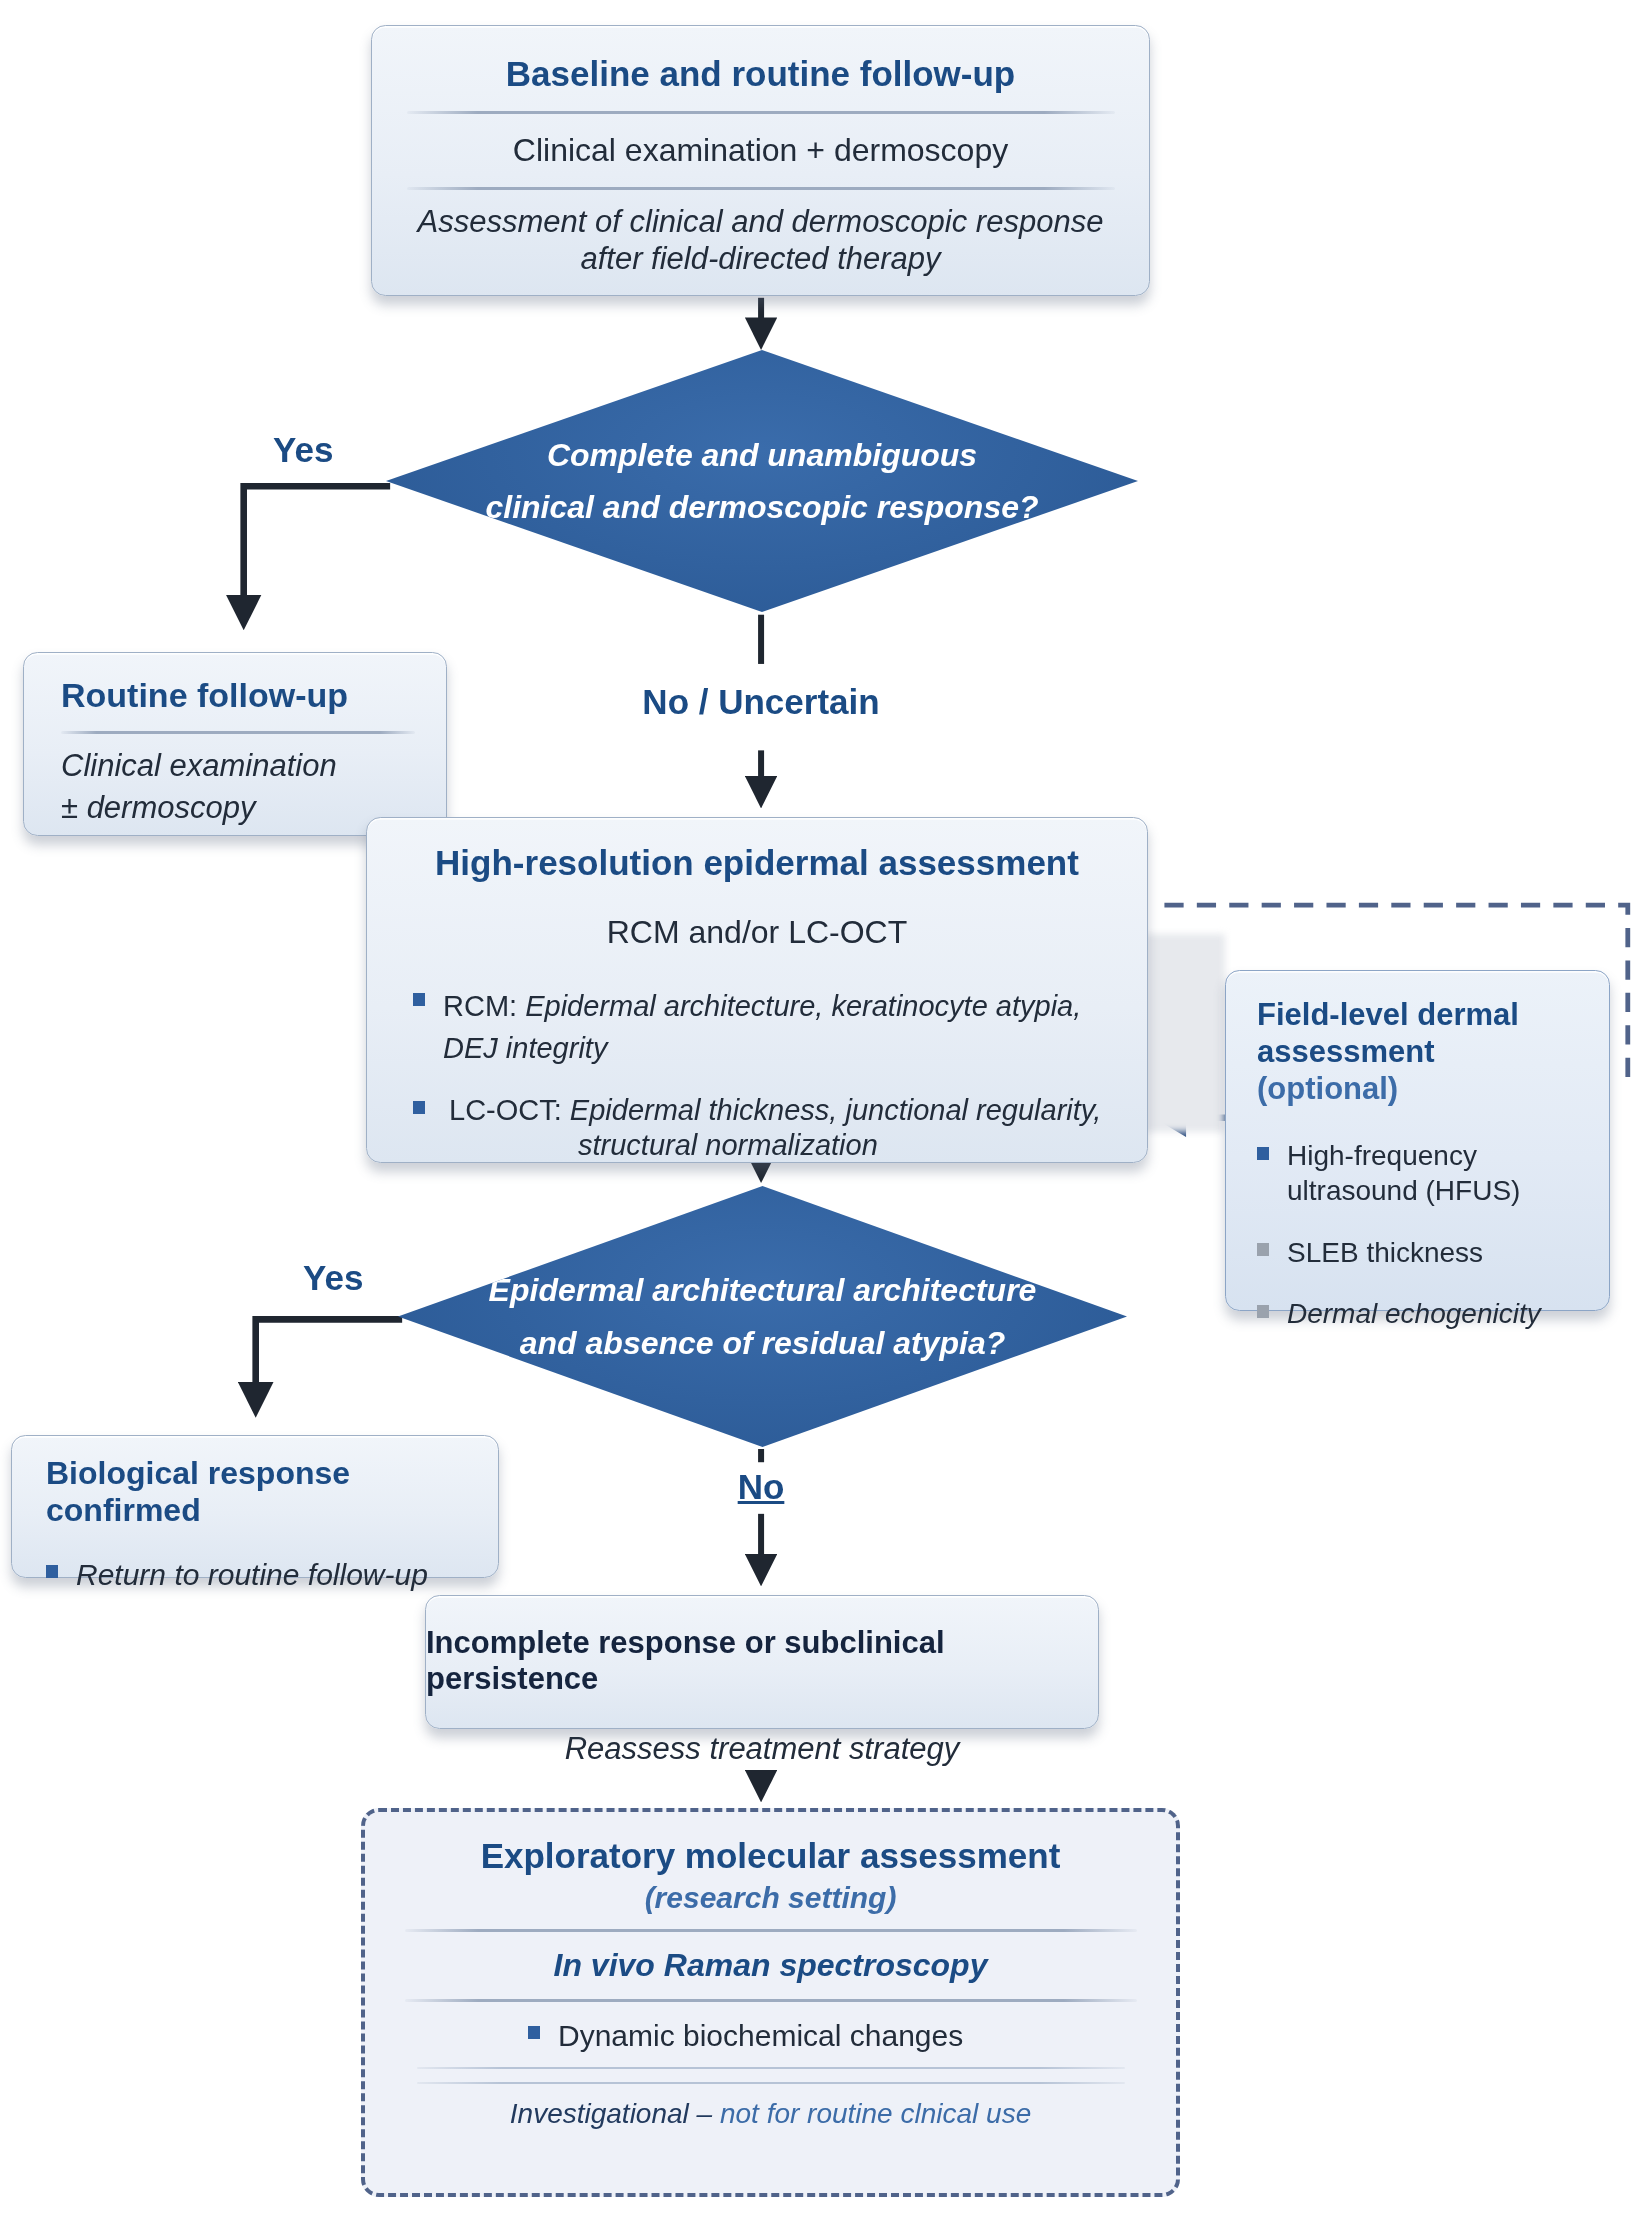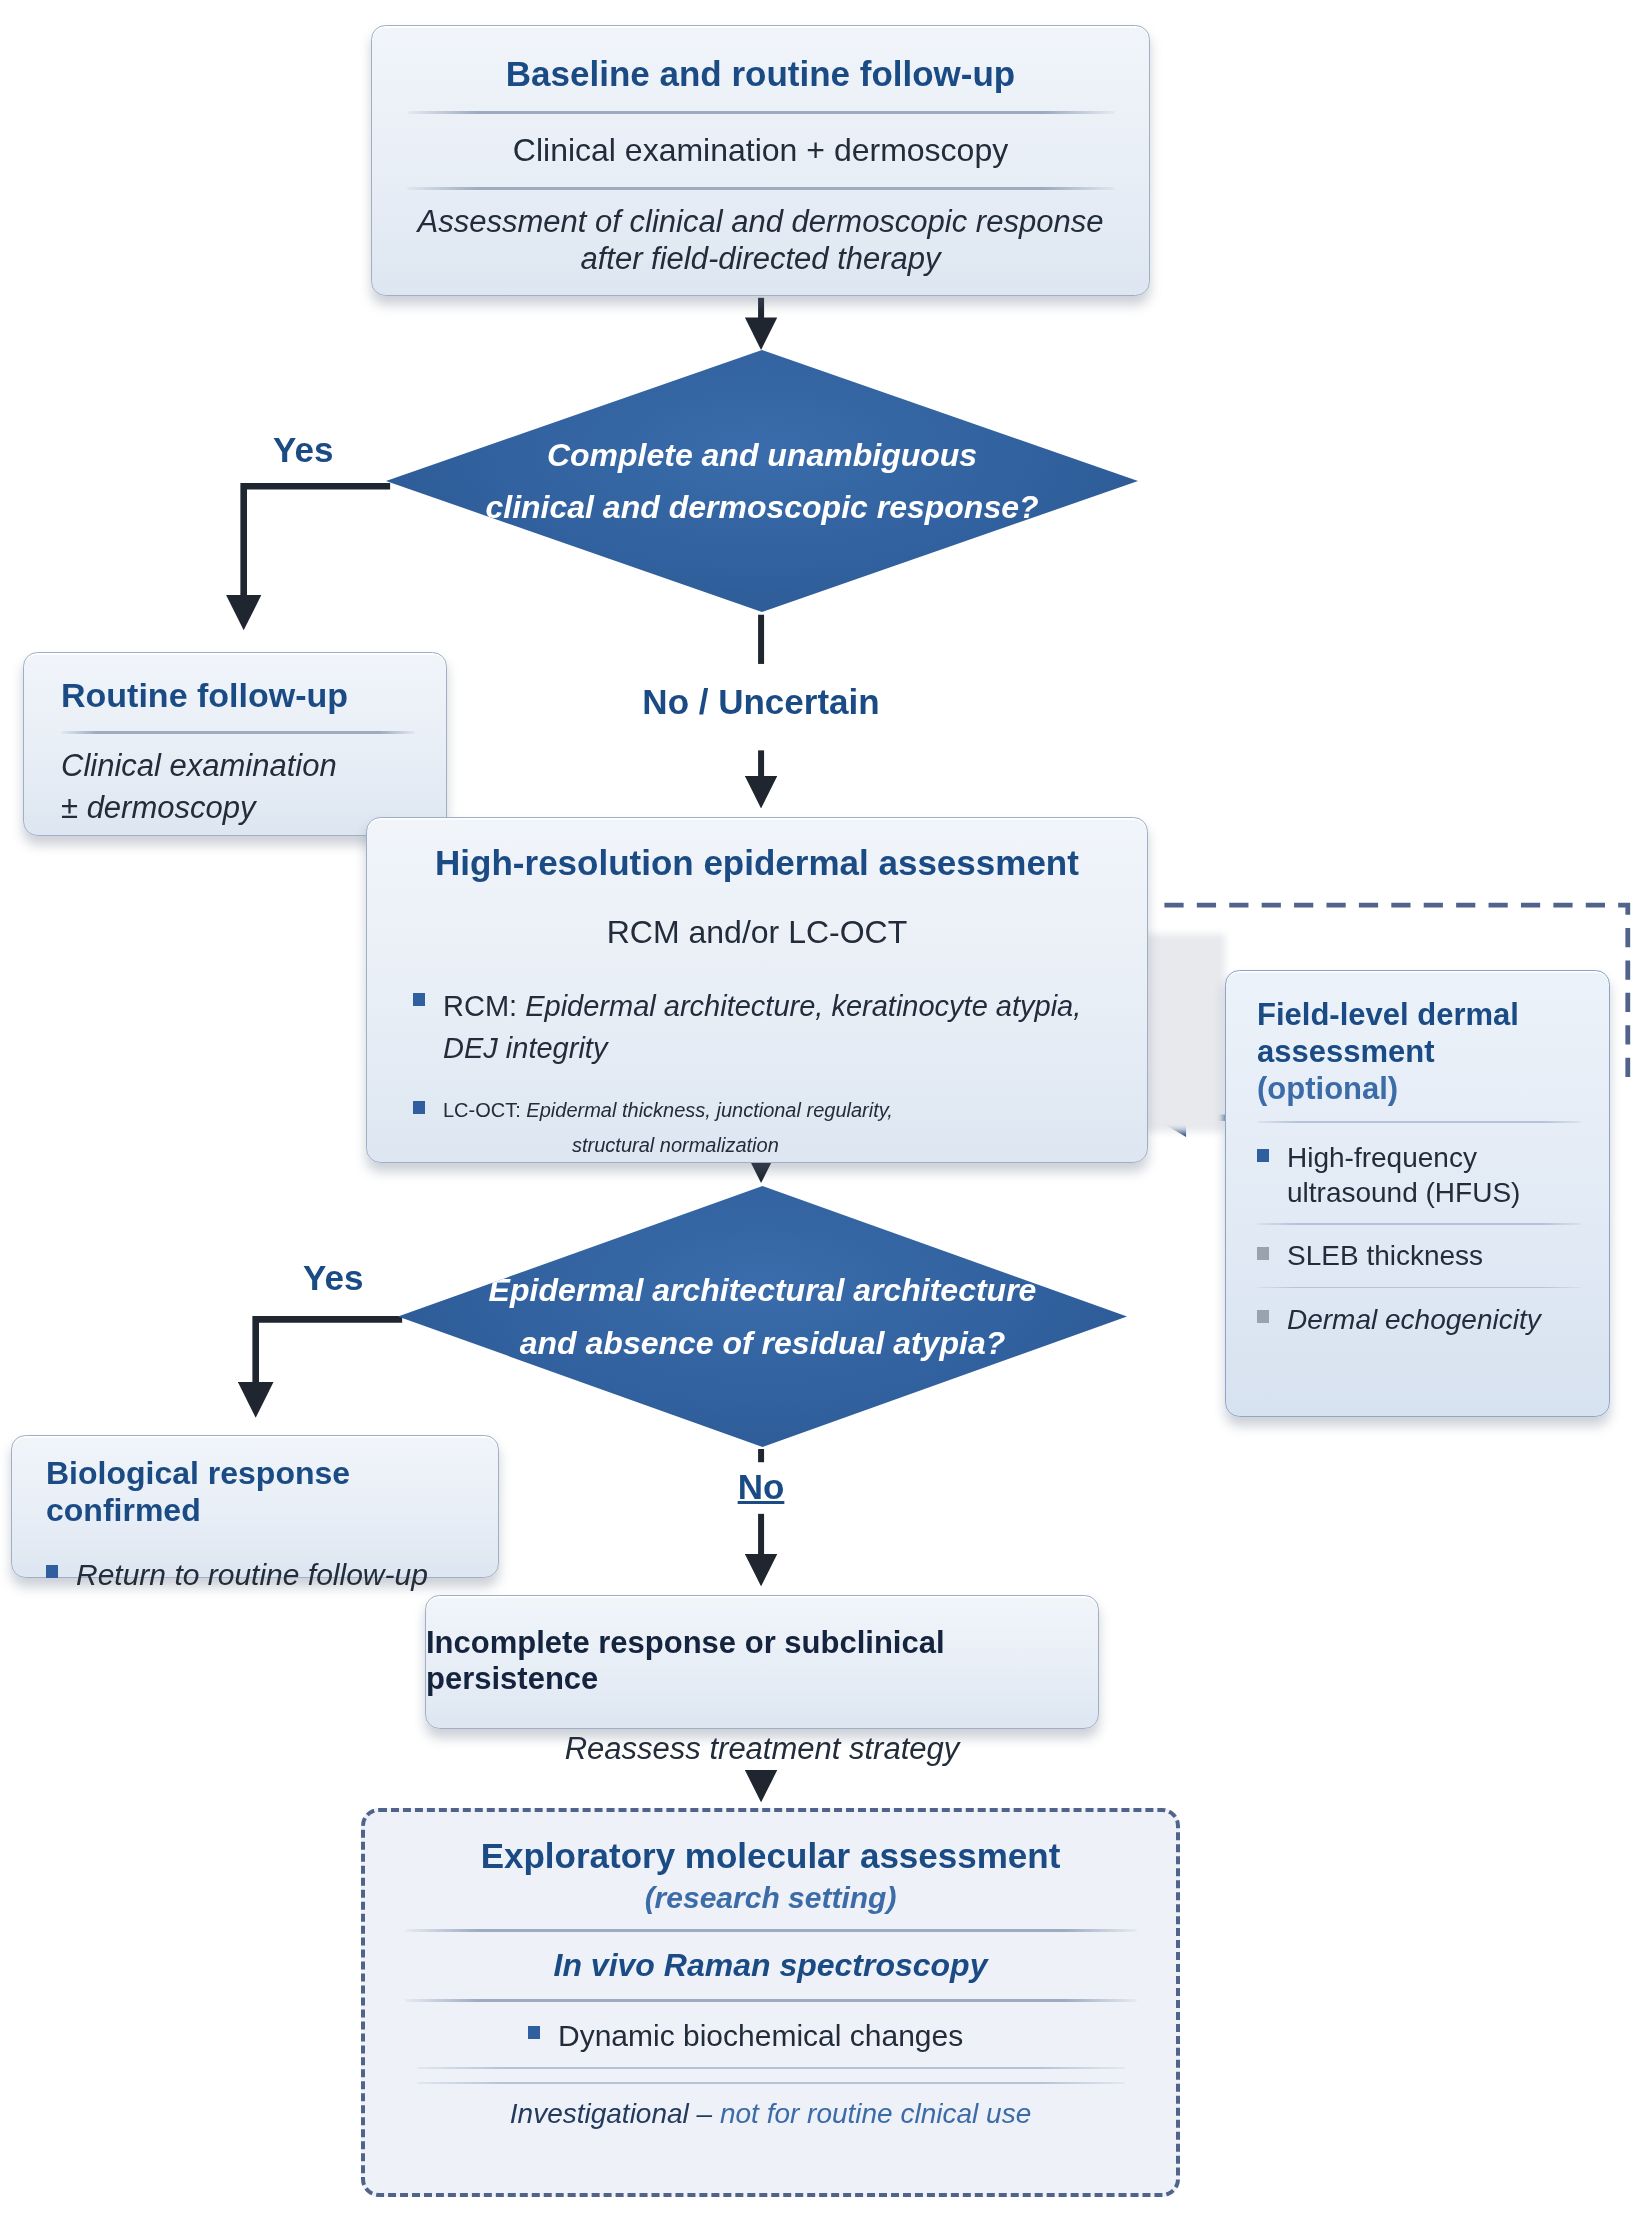--- a/index.html
+++ b/index.html
@@ -108,29 +108,29 @@
   <div class="box" style="left:366px;top:817px;width:782px;height:346px;padding-top:25px;">
     <div class="title" style="font-size:35px;">High-resolution epidermal assessment</div>
     <div class="divider" style="width:708px;margin-top:15.6px;"></div>
     <div class="bodytext" style="font-size:32px;margin-top:15.6px;">RCM and/or LC-OCT</div>
     <div class="divider" style="width:708px;margin-top:15.6px;"></div>
     <div style="width:100%;box-sizing:border-box;padding:18px 42px 0 46px;">
       <div class="brow" style="font-size:29px;line-height:42px;">
         <span class="sq small"></span>
         <span class="bodytext"><span>RCM:</span>&nbsp;<span class="it">Epidermal architecture, keratinocyte atypia, DEJ integrity</span></span>
       </div>
-      <div class="brow" style="font-size:20px;line-height:35px;margin-top:24px;">
+      <div class="brow" style="font-size:29px;line-height:35px;margin-top:24px;gap:6px;">
         <span class="sq small"></span>
         <span class="bodytext"><span>LC-OCT:</span>&nbsp;<span class="it">Epidermal thickness, junctional regularity,</span><br>
           <span class="it" style="display:inline-block;margin-left:129px;">structural normalization</span></span>
       </div>
     </div>
   </div>
 
-  <div class="box leftalign" style="left:1225px;top:970px;width:385px;height:447px;padding:25px 26.4px 0 31px;
+  <div class="box leftalign" style="left:1225px;top:970px;width:385px;height:341px;padding:25px 26.4px 0 31px;
        background:linear-gradient(180deg,#ecf2f9 0%,#e2eaf5 55%,#d7e2f0 100%);border-color:#8ca5c6;">
     <div class="title" style="font-size:31px;line-height:37px;">
       <span>Field-level dermal</span><br>
       <span>assessment</span><span style="font-weight:700;color:var(--blue-mid);"> (optional)</span>
     </div>
     <div class="divider thin" style="width:324px;margin-top:14.4px;"></div>
     <div class="brow" style="font-size:28px;line-height:35px;margin-top:17px;width:100%;">
       <span class="sq small"></span>
       <span class="bodytext" style="max-width:282px;">High-frequency ultrasound (HFUS)</span>
     </div>

